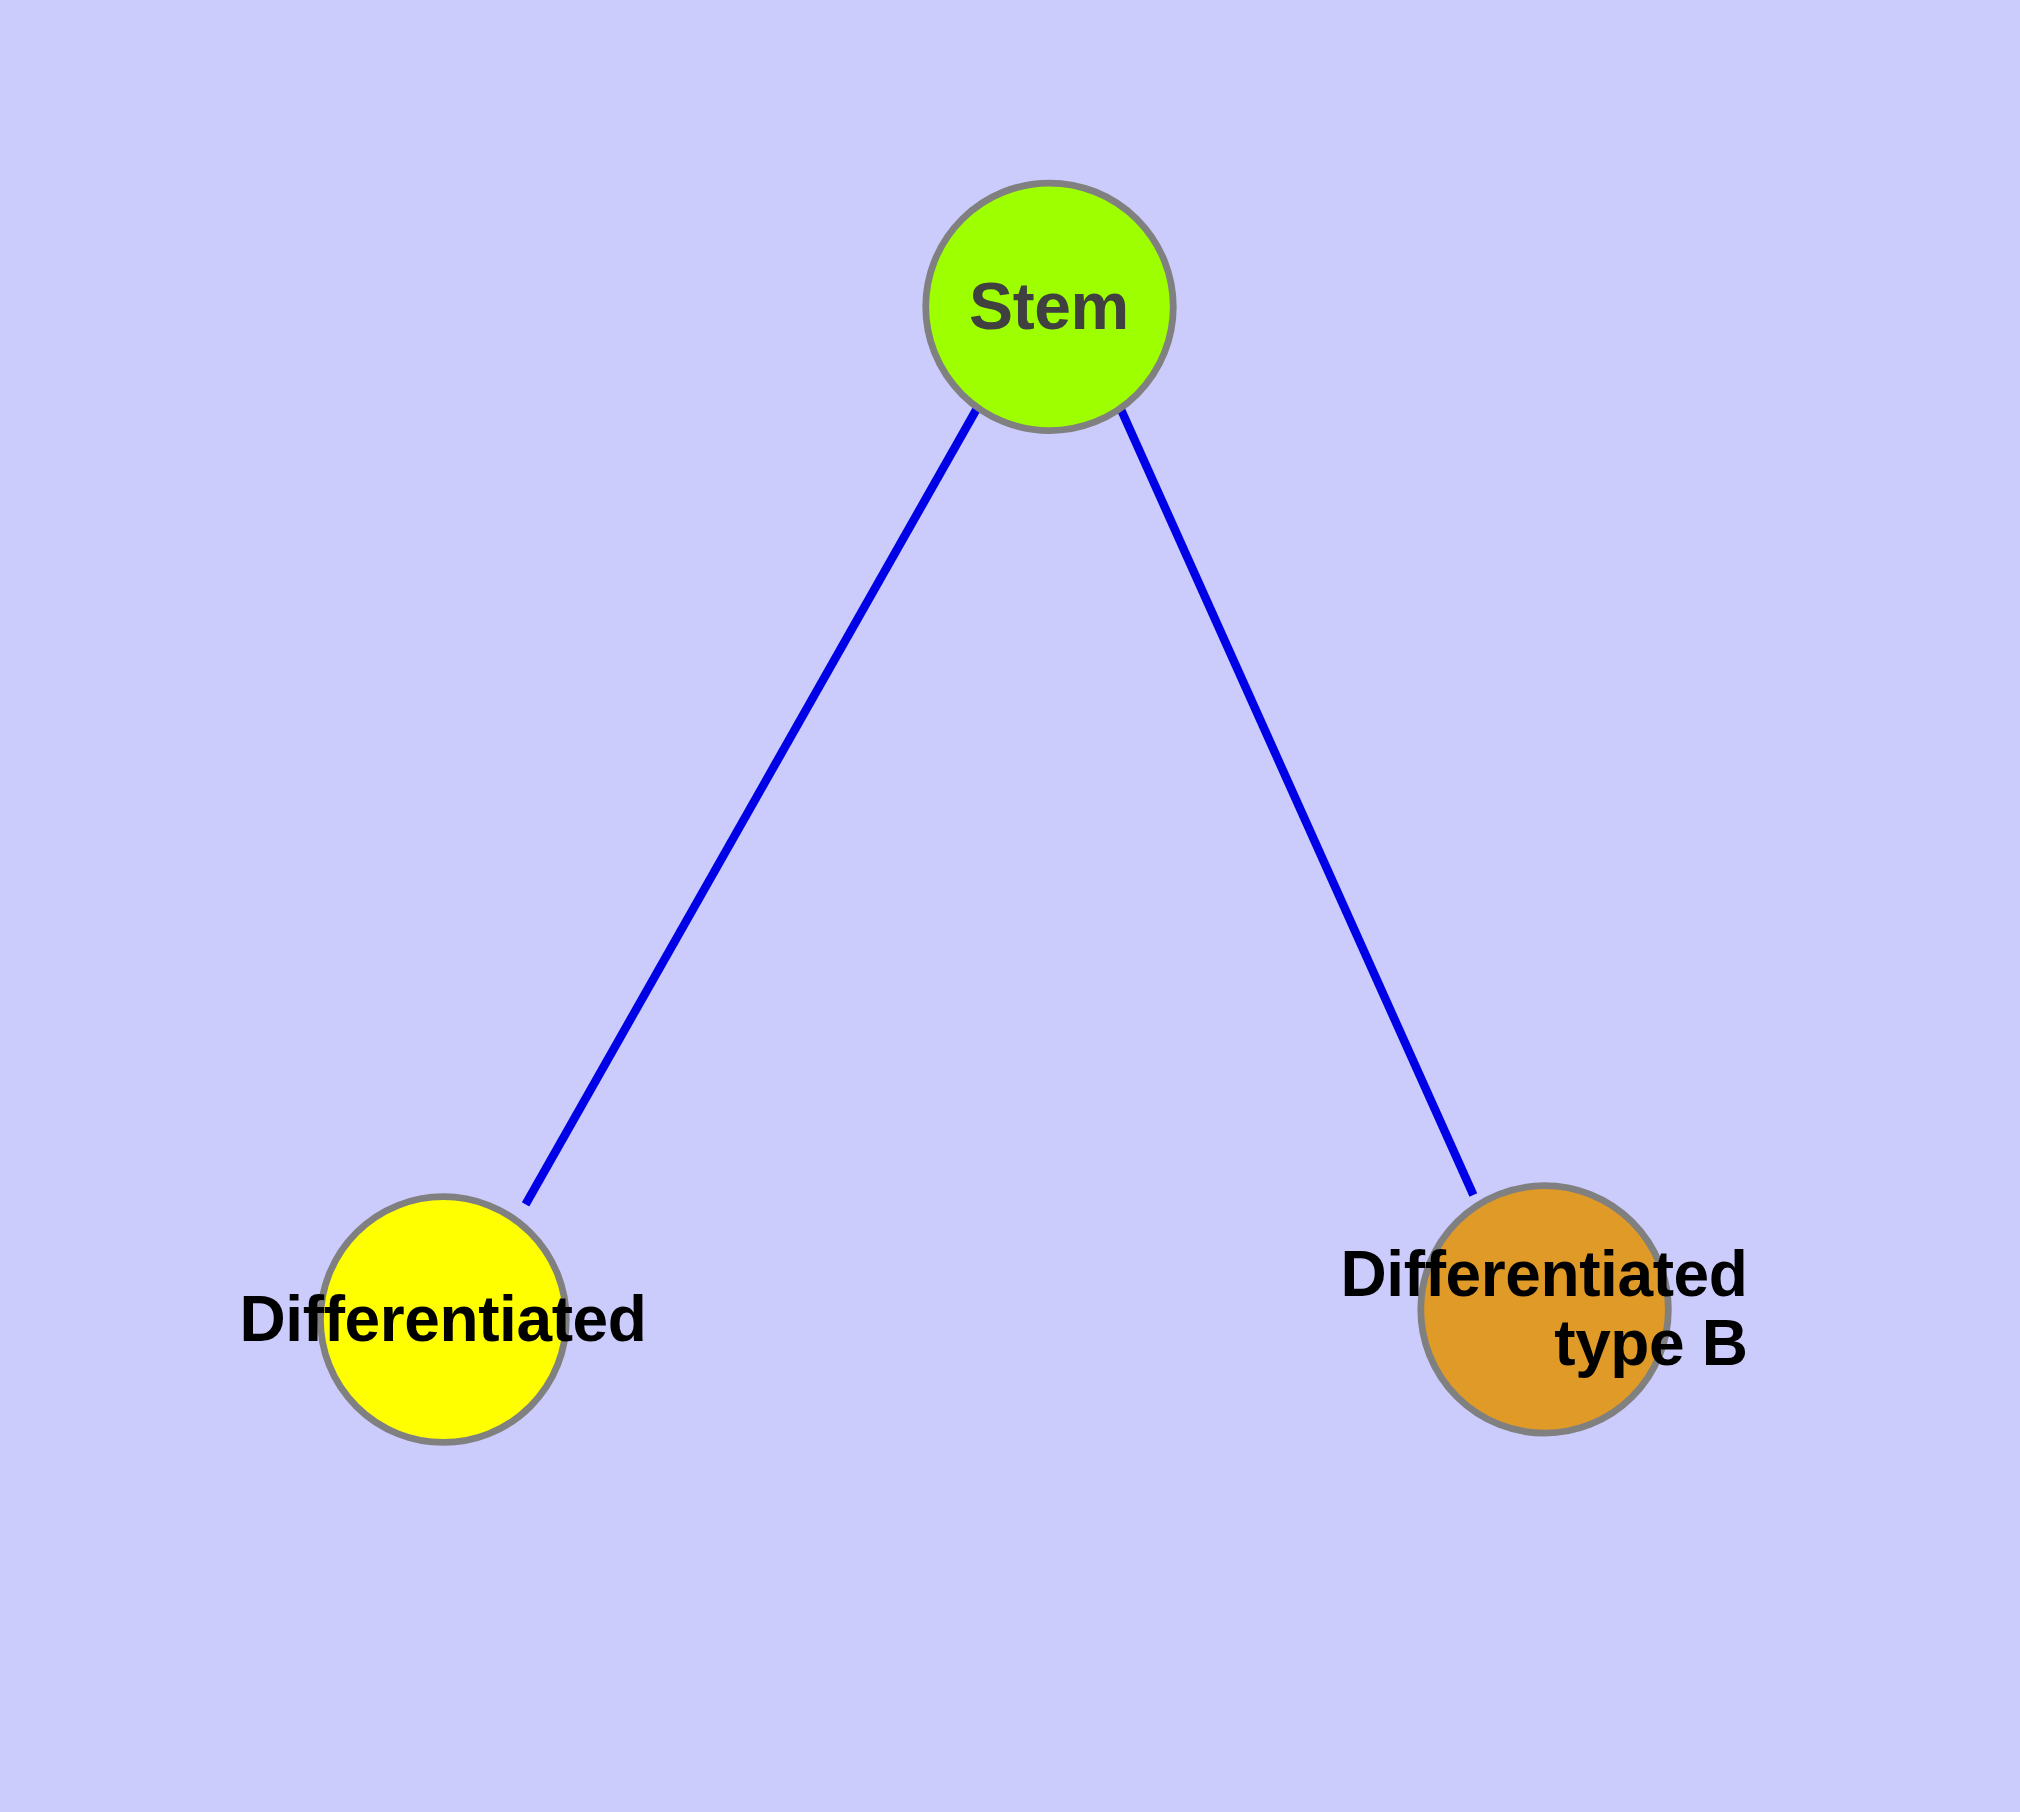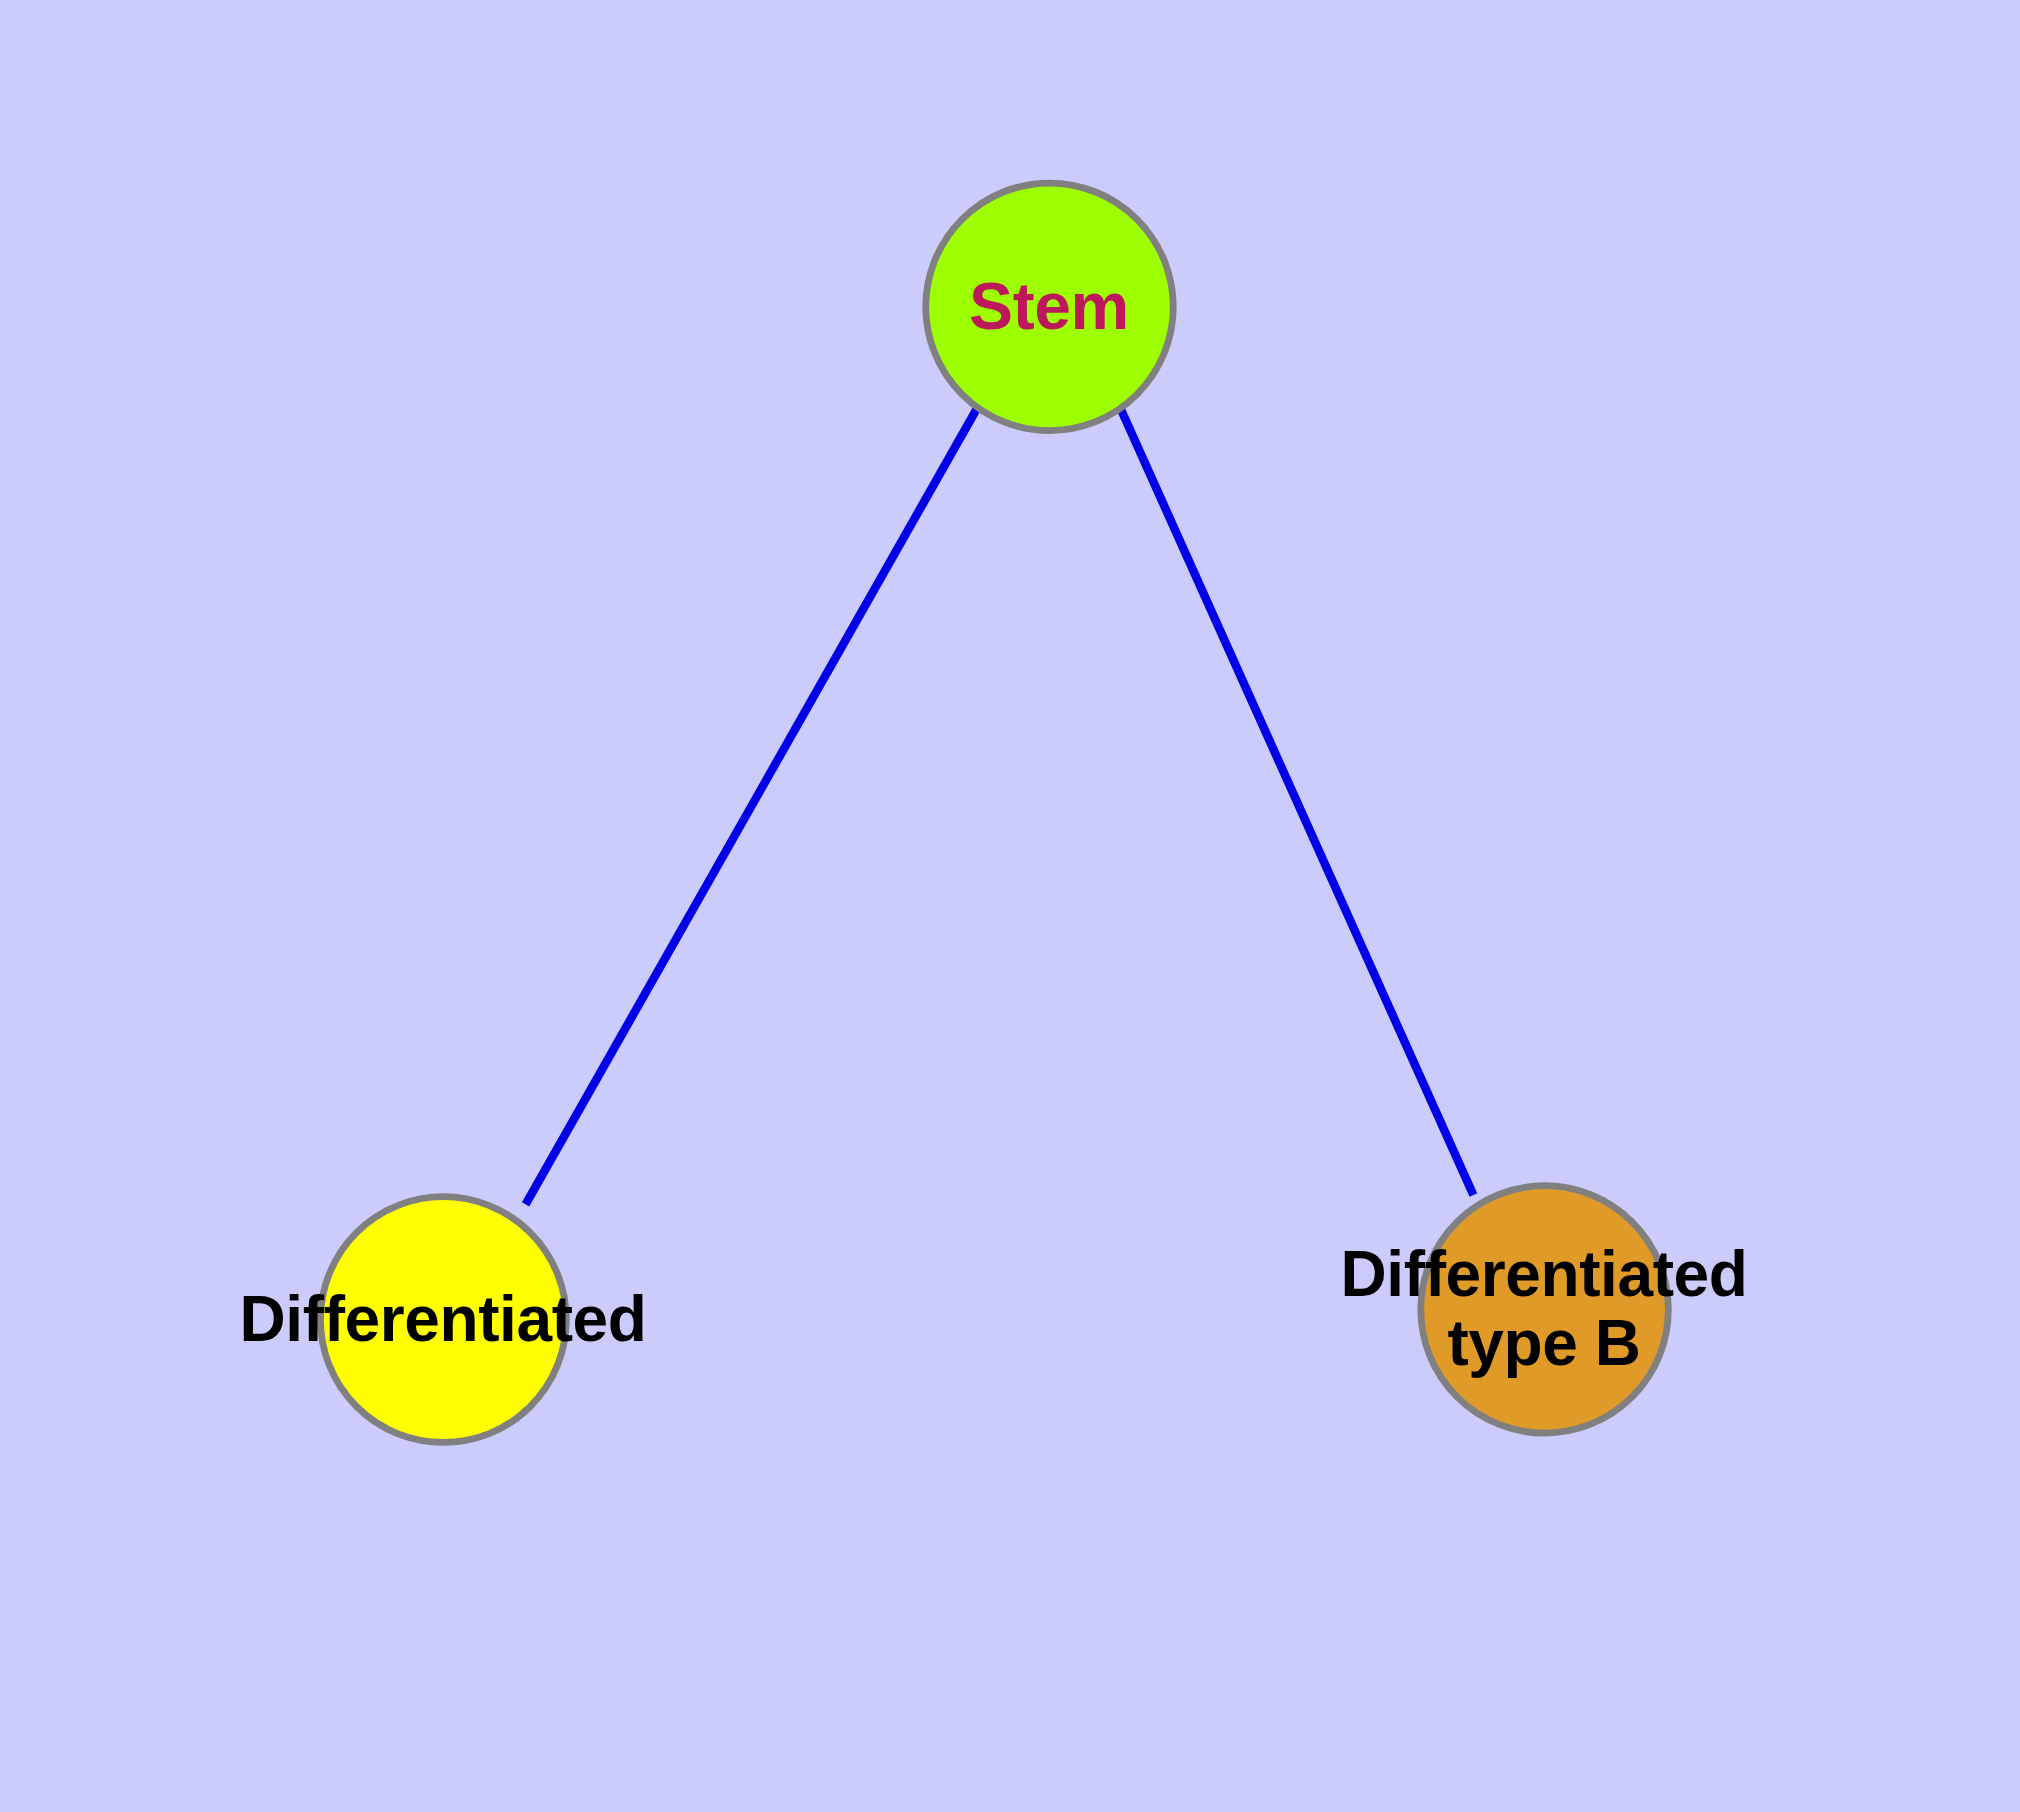--- a/index.html
+++ b/index.html
@@ -61,19 +61,19 @@
         <line x1="1320" y1="478" x2="1738" y2="1410" stroke="#0000e6" stroke-width="10" stroke-linecap="butt"></line>
       </g>
     <g id="node-layer">
         <circle cx="1238" cy="362" r="146" fill="#9eff00" stroke="#808080" stroke-width="8"></circle>
         <circle cx="523" cy="1557" r="145" fill="#ffff00" stroke="#808080" stroke-width="8"></circle>
         <circle cx="1822" cy="1545" r="146" fill="#e09a28" stroke="#808080" stroke-width="8"></circle>
       </g>
   </svg>
 
   <div id="label-layer">
-      <div class="node-label label-stem" style="left: 1049px; top: 307px; color: #be185d;"><span style="display: block;">Stem</span></div>
+      <div class="node-label label-stem" style="left: 1049px; top: 307px; color: #404040;"><span style="display: block;">Stem</span></div>
       <div class="node-label label-diff" style="left: 443px; top: 1320px; color: rgb(0, 0, 0);"><span style="display: block;">Differentiated</span></div>
-      <div class="node-label label-diff" style="left: 1544px; top: 1309px; color: rgb(0, 0, 0);"><span style="display: block;">Differentiated</span><span style="display: block;">type B</span></div>
+      <div class="node-label label-diff" style="left: 1544px; top: 1309px; color: rgb(0, 0, 0);"><span style="display: block;">Differentiated</span><span style="display: block; text-align: right;">type B</span></div>
     </div>
 
 </div>
 
 
 </body></html>

